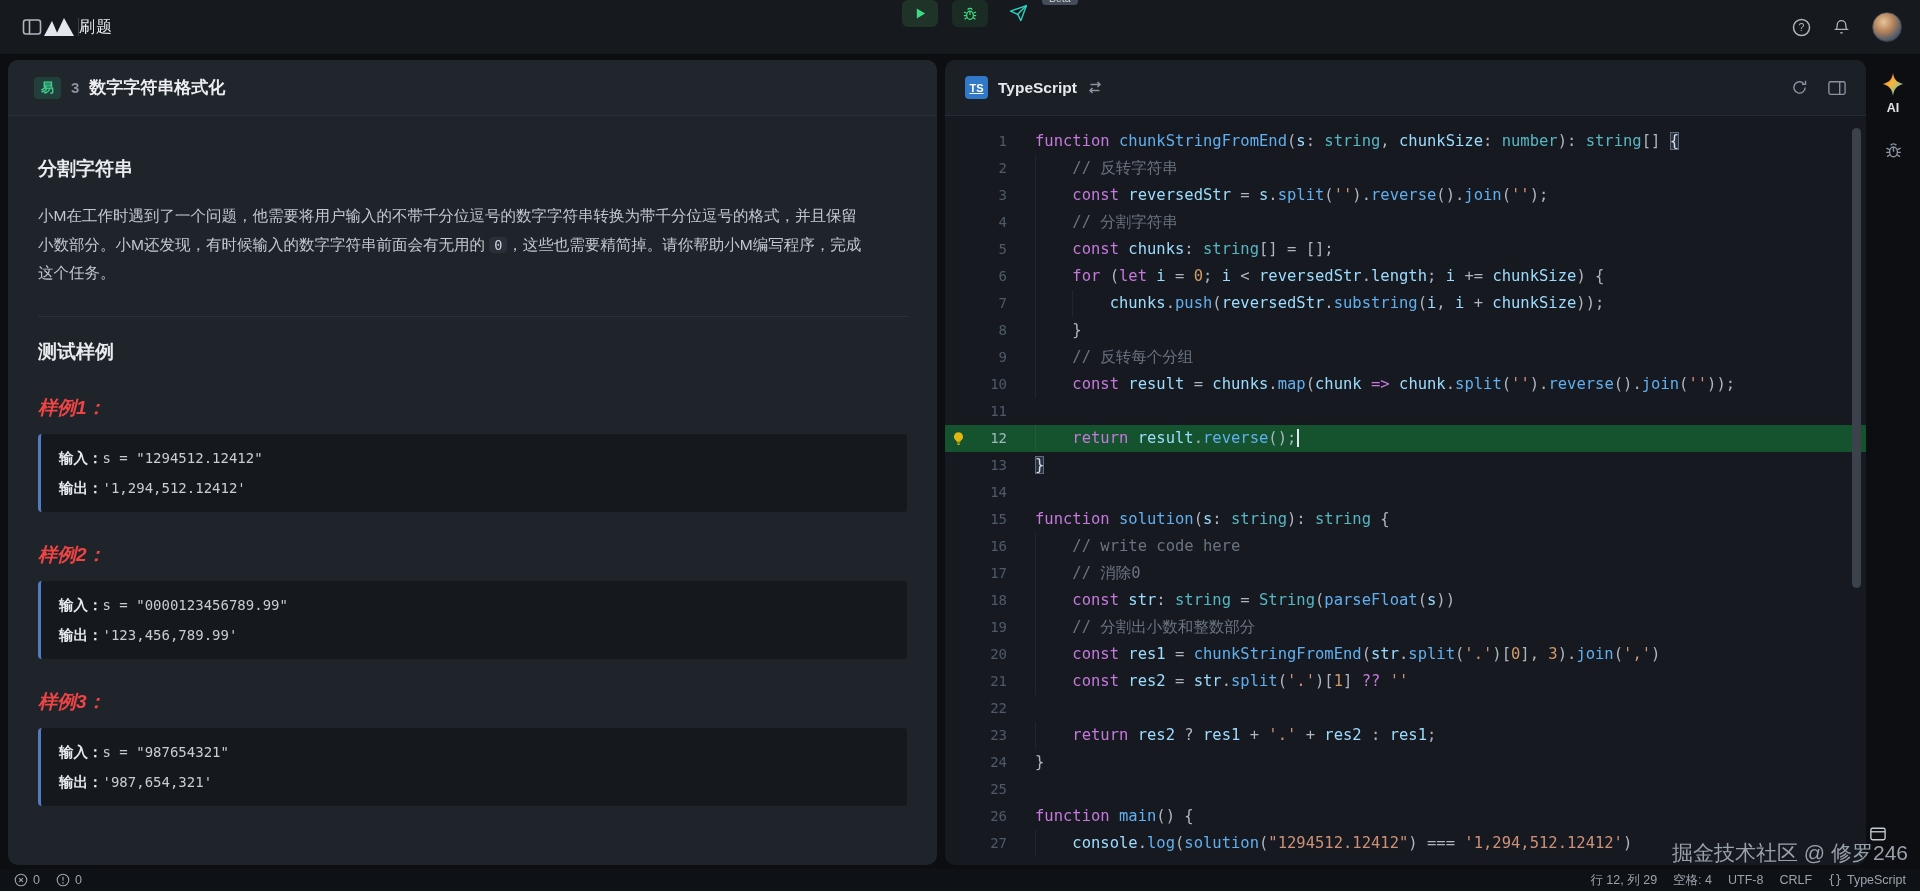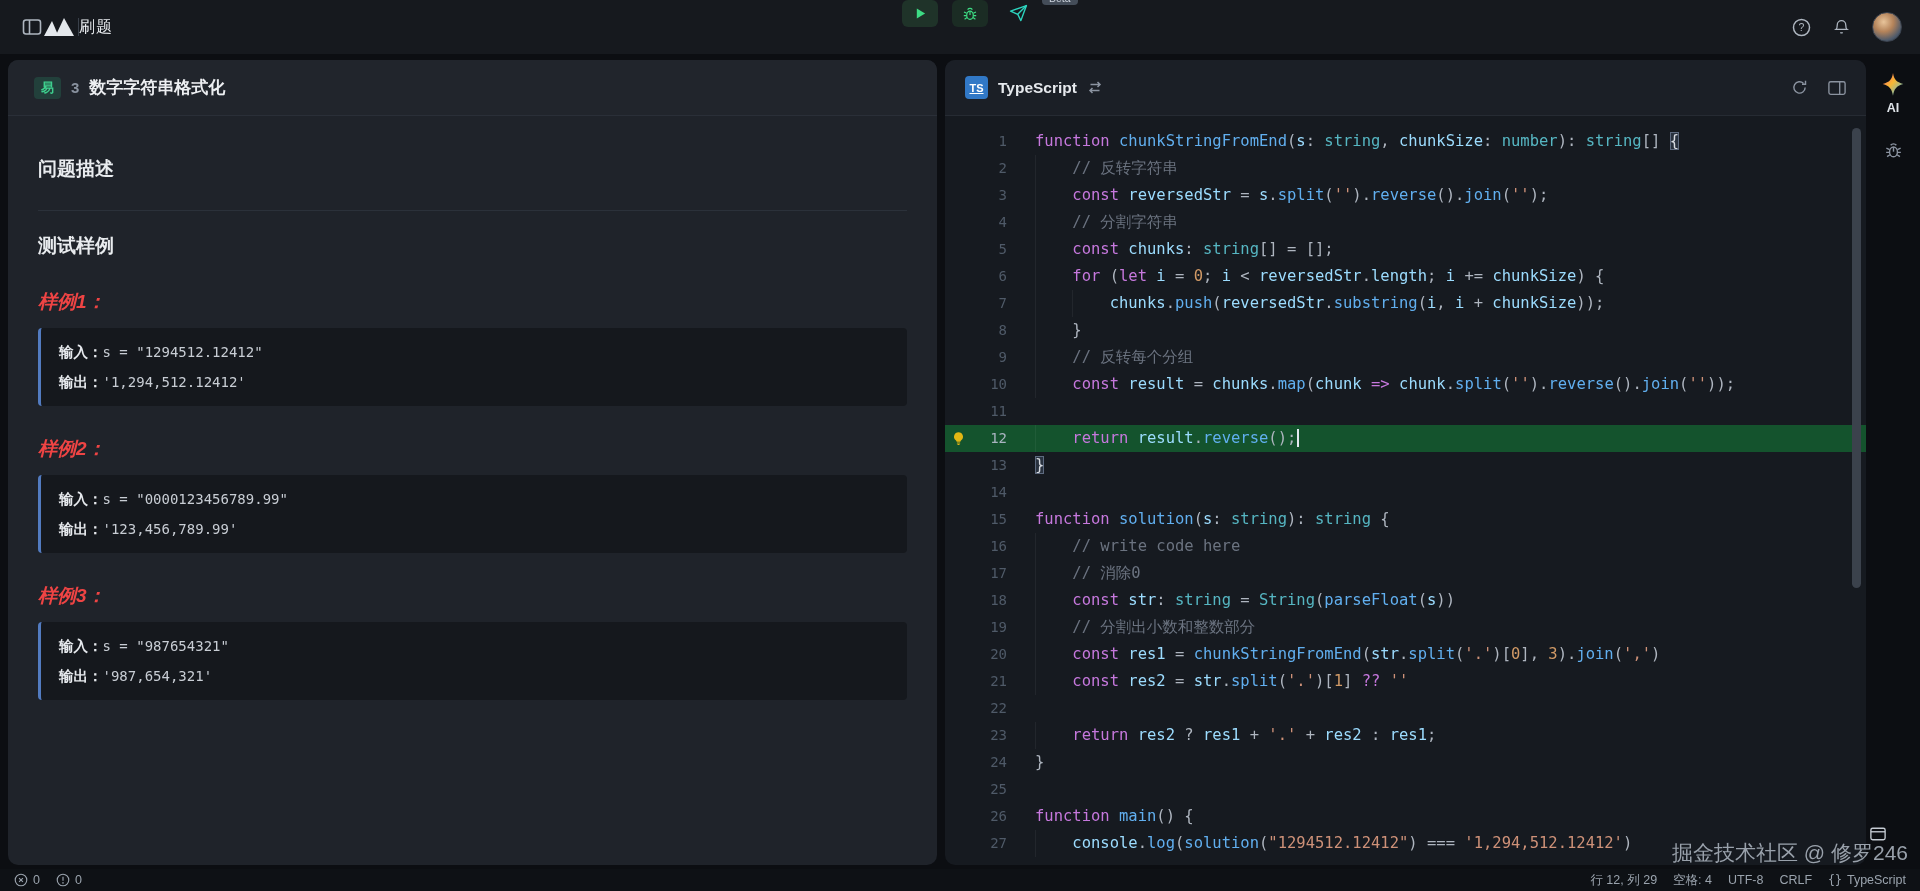--- a/index.html
+++ b/index.html
@@ -160,21 +160,22 @@
     </div>
   </div>
 
   <div class="panel problem-panel">
     <div class="problem-header">
       <span class="diff-badge">易</span>
       <span class="problem-number">3</span>
       <span class="problem-title">数字字符串格式化</span>
     </div>
     <div class="problem-body">
-      <div class="section-heading">问题描述</div>
+      <div class="section-heading">分割字符串</div>
+      <p class="desc-p"><span>小M在工作时遇到了一个问题，他需要将用户输入的不带千分位逗号的数字字符串转换为带千分位逗号的格式，并且保留小数部分。小M还发现，有时候输入的数字字符串前面会有无用的 </span><span class="inline-code">0</span><span>，这些也需要精简掉。请你帮助小M编写程序，完成这个任务。</span></p>
       <hr class="hr">
       <div class="section-heading">测试样例</div>
 
       <div class="sample-label">样例1：</div>
       <div class="sample-block">
         <div class="sample-row"><span class="lbl">输入：</span><span class="val">s = "1294512.12412"</span></div>
         <div class="sample-row"><span class="lbl">输出：</span><span class="val">'1,294,512.12412'</span></div>
       </div>
 
       <div class="sample-label">样例2：</div>

